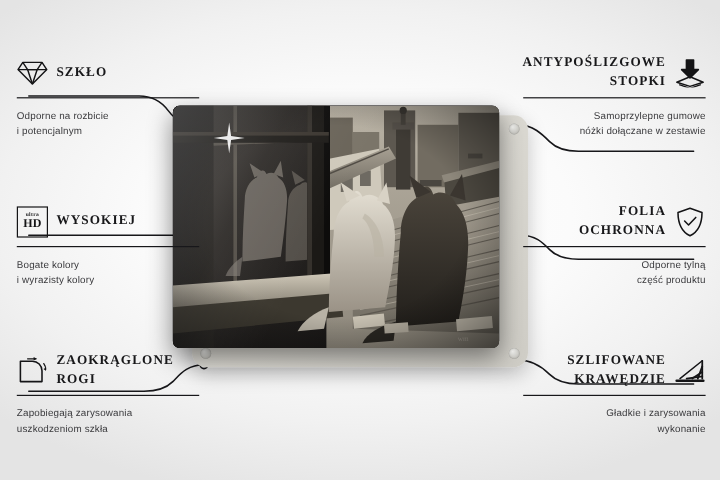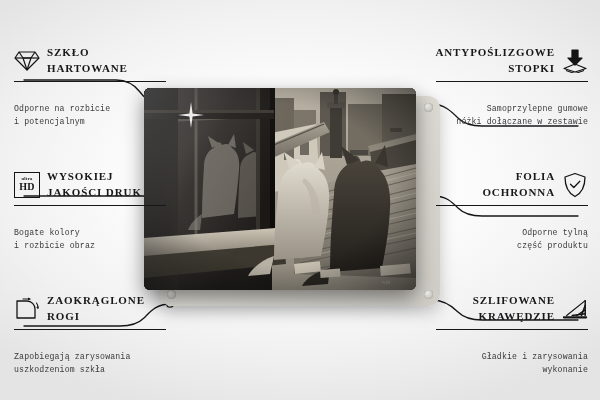--- a/index.html
+++ b/index.html
@@ -71,22 +71,22 @@
 
   .feat-title {
     font-family:"Liberation Serif", serif;
     font-size:11px; font-weight:700; letter-spacing:.9px;
     color:#18181a; line-height:1.45; text-transform:uppercase;
   }
   .feat-rule {
     height:1.3px; background:#17171a; margin-top:4px; width:100%;
   }
   .feat-sub {
-    font-family:Liberation Mono, monospace;
-    font-size:8.2px; color:#3a3a3d; line-height:1.5; margin-top:21px;
+    font-family:Liberation Sans, sans-serif;
+    font-size:8.2px; color:#3a3a3d; line-height:1.5; margin-top:9px;
     letter-spacing:.15px;
   }
 
   
   #f-szklo   { left:14px;  top:44px;  }
   #f-hd      { left:14px;  top:168px; }
   #f-rogi    { left:14px;  top:292px; }
   #f-stopki  { right:12px; top:44px;  }
   #f-folia   { right:12px; top:168px; }
   #f-krawedz { right:12px; top:292px; }
@@ -300,47 +300,45 @@
             <path d="M5 2 L21 2 L25 8 L13 20 L1 8 Z"></path>
             <path d="M1 8 L25 8"></path>
             <path d="M5 2 L9 8 L13 20"></path>
             <path d="M21 2 L17 8 L13 20"></path>
             <path d="M9 8 L17 8"></path>
           </g>
         </svg>
       </span>
       <span class="feat-title">
         <span>SZKŁO</span><br>
-        <span>HARTOWANE</span>
       </span>
     </div>
     <div class="feat-rule"></div>
     <div class="feat-sub">
       <span>Odporne na rozbicie</span><br>
       <span>i potencjalnym</span>
     </div>
   </div>
 
   <div class="feat left" id="f-hd">
     <div class="feat-head">
       <span class="feat-icon">
         <span class="hd-badge">
           <span class="u">ultra</span>
           <span class="h">HD</span>
         </span>
       </span>
       <span class="feat-title">
         <span>WYSOKIEJ</span><br>
-        <span>JAKOŚCI DRUK</span>
       </span>
     </div>
     <div class="feat-rule"></div>
     <div class="feat-sub">
       <span>Bogate kolory</span><br>
-      <span>i rozbicie obraz</span>
+      <span>i wyrazisty kolory</span>
     </div>
   </div>
 
   <div class="feat left" id="f-rogi">
     <div class="feat-head">
       <span class="feat-icon">
         <svg width="26" height="24" viewBox="0 0 26 24">
           <g fill="none" stroke="#141416" stroke-width="1.3" stroke-linejoin="round" stroke-linecap="round">
             <path d="M3 4 L13 4 A8 8 0 0 1 21 12 L21 21 L3 21 Z"></path>
             <path d="M9 2 L16 2" stroke-width="1.1"></path>

